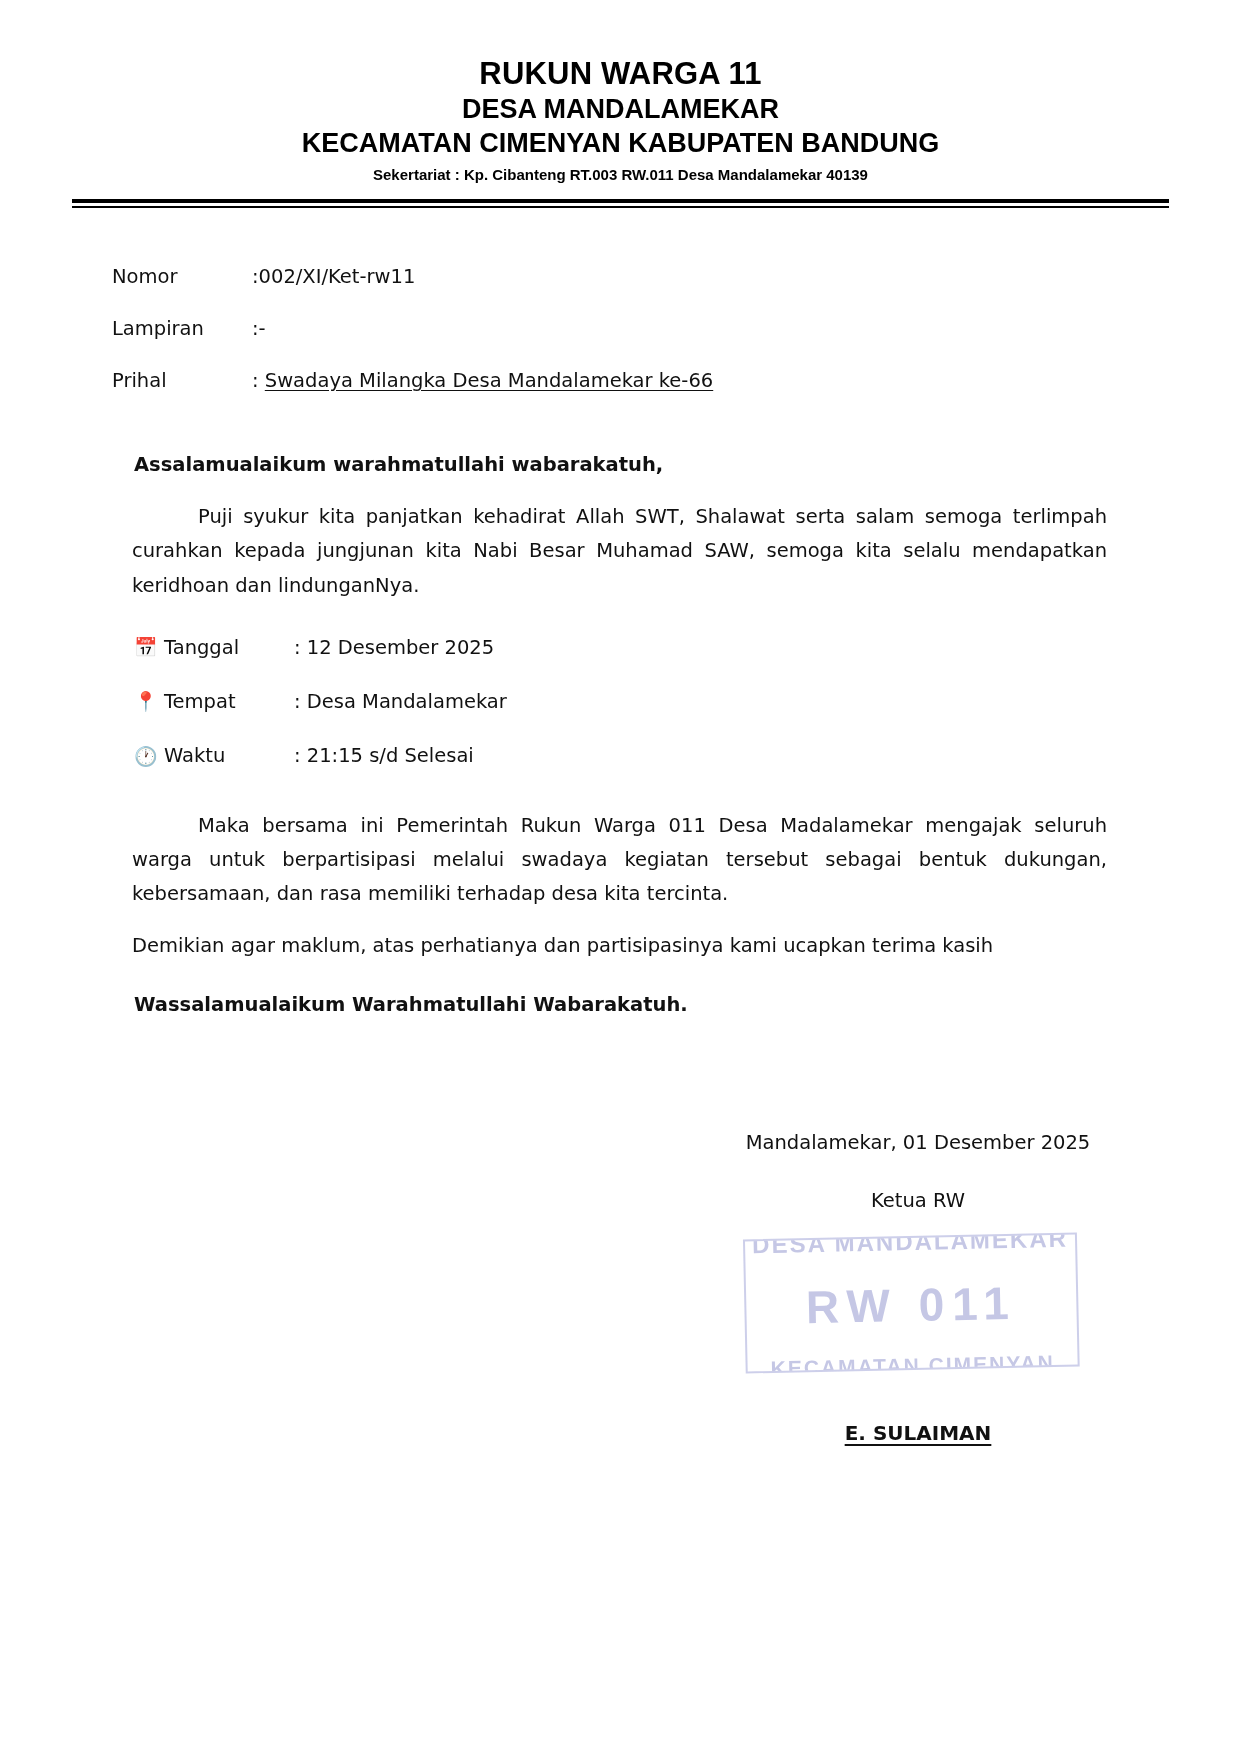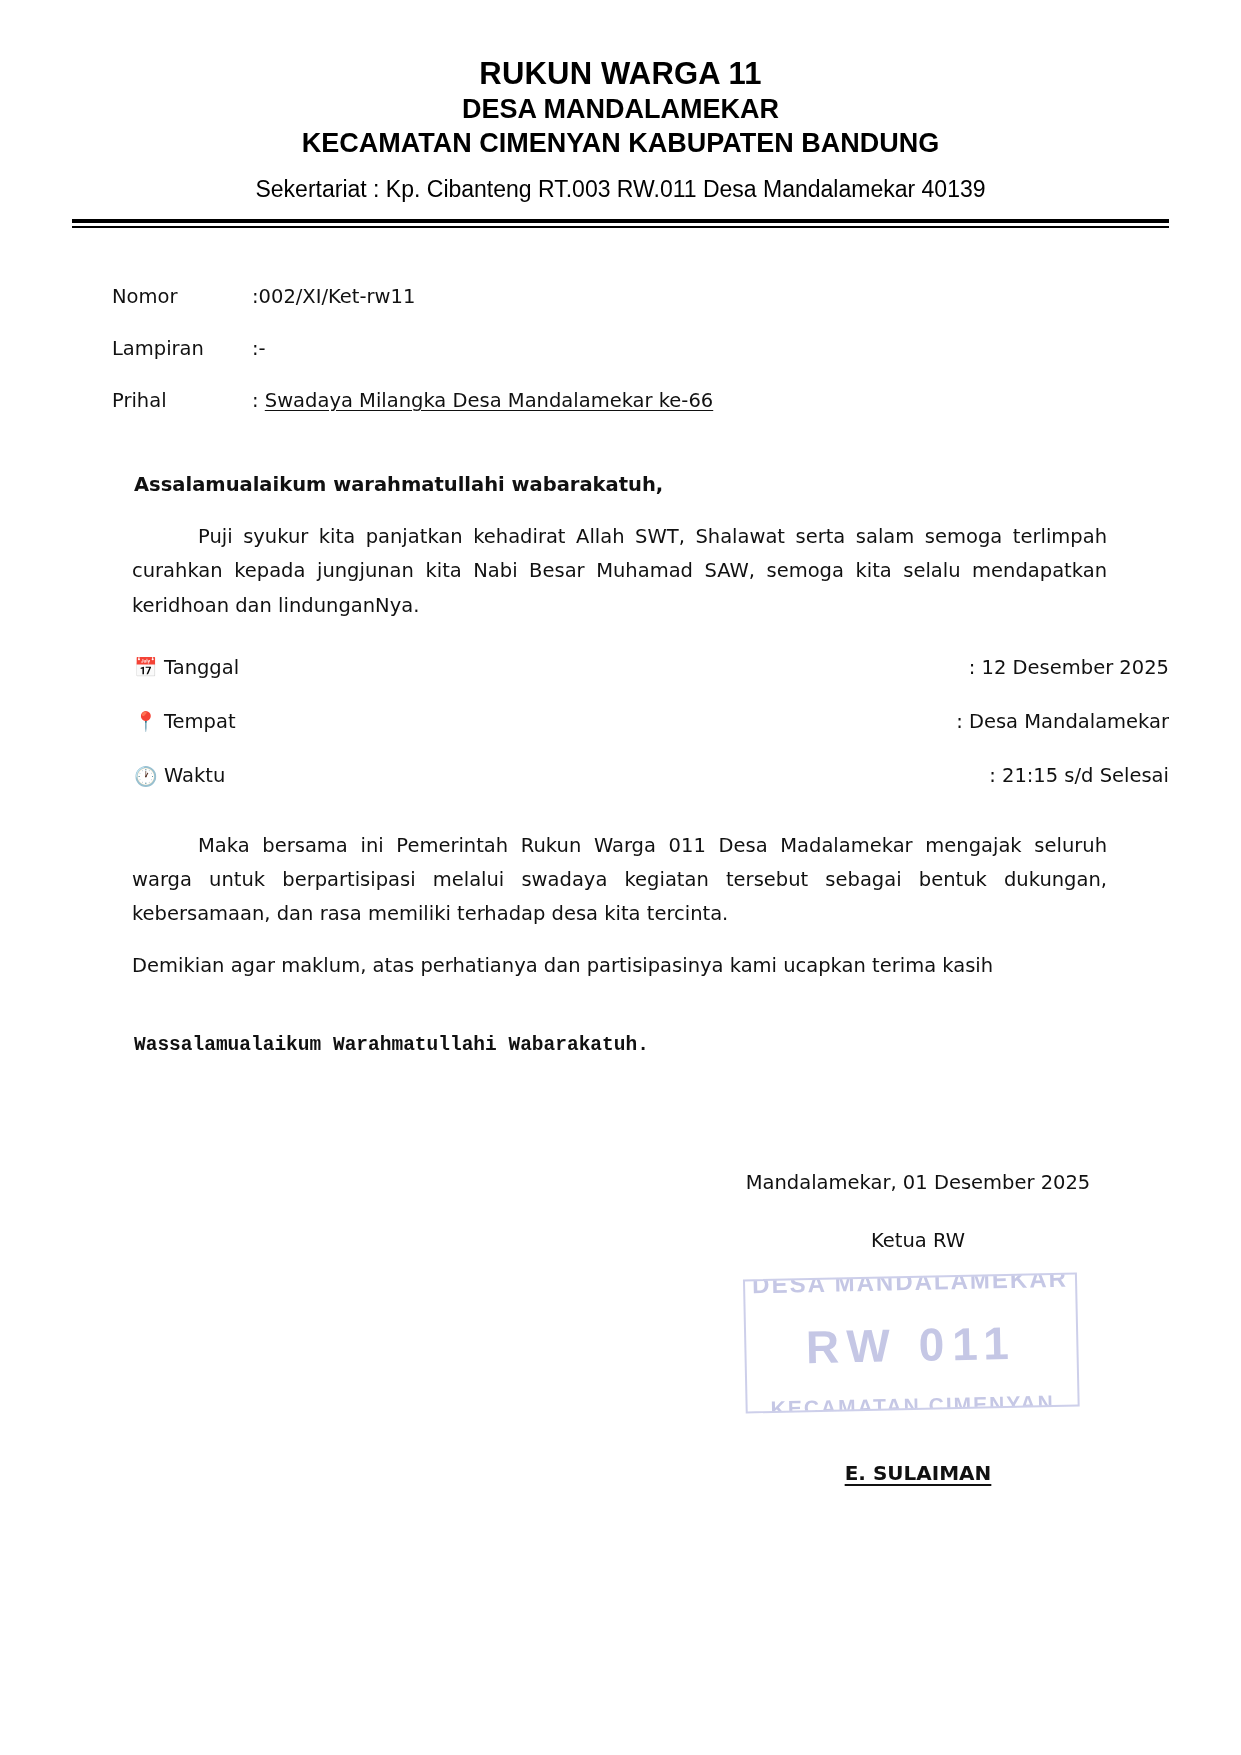--- a/index.html
+++ b/index.html
@@ -36,24 +36,24 @@
     font-size: 27px;
     font-weight: bold;
     line-height: 1.25;
   }
   .lh-line3 {
     font-size: 27px;
     font-weight: bold;
     line-height: 1.25;
   }
   .lh-line4 {
-    font-size: 23px;
-    font-weight: normal;
+    font-size: 15px;
+    font-weight: bold;
     line-height: 1.5;
-    margin-top: 12px;
+    margin-top: 4px;
   }
   .rule-wrap {
     margin-top: 12px;
   }
   .rule-thick {
     height: 4px;
     background: #000;
   }
   .rule-thin {
     height: 2px;
@@ -115,27 +115,25 @@
     flex: 0 0 30px;
     font-size: 19px;
     line-height: 1;
   }
   .detail-label {
     width: 130px;
     flex: 0 0 130px;
   }
   .detail-value {
     flex: 1;
-    text-align: right;
   }
 
   .closing-bold {
-    margin: 44px 62px 0 62px;
-    font-weight: bold;
-    font-family: Liberation Mono, monospace;
+    margin: 24px 62px 0 62px;
+    font-weight: bold;
   }
 
   
   .signature {
     margin-top: 104px;
     text-align: center;
     width: 430px;
     margin-left: auto;
     margin-right: 36px;
     position: relative;

